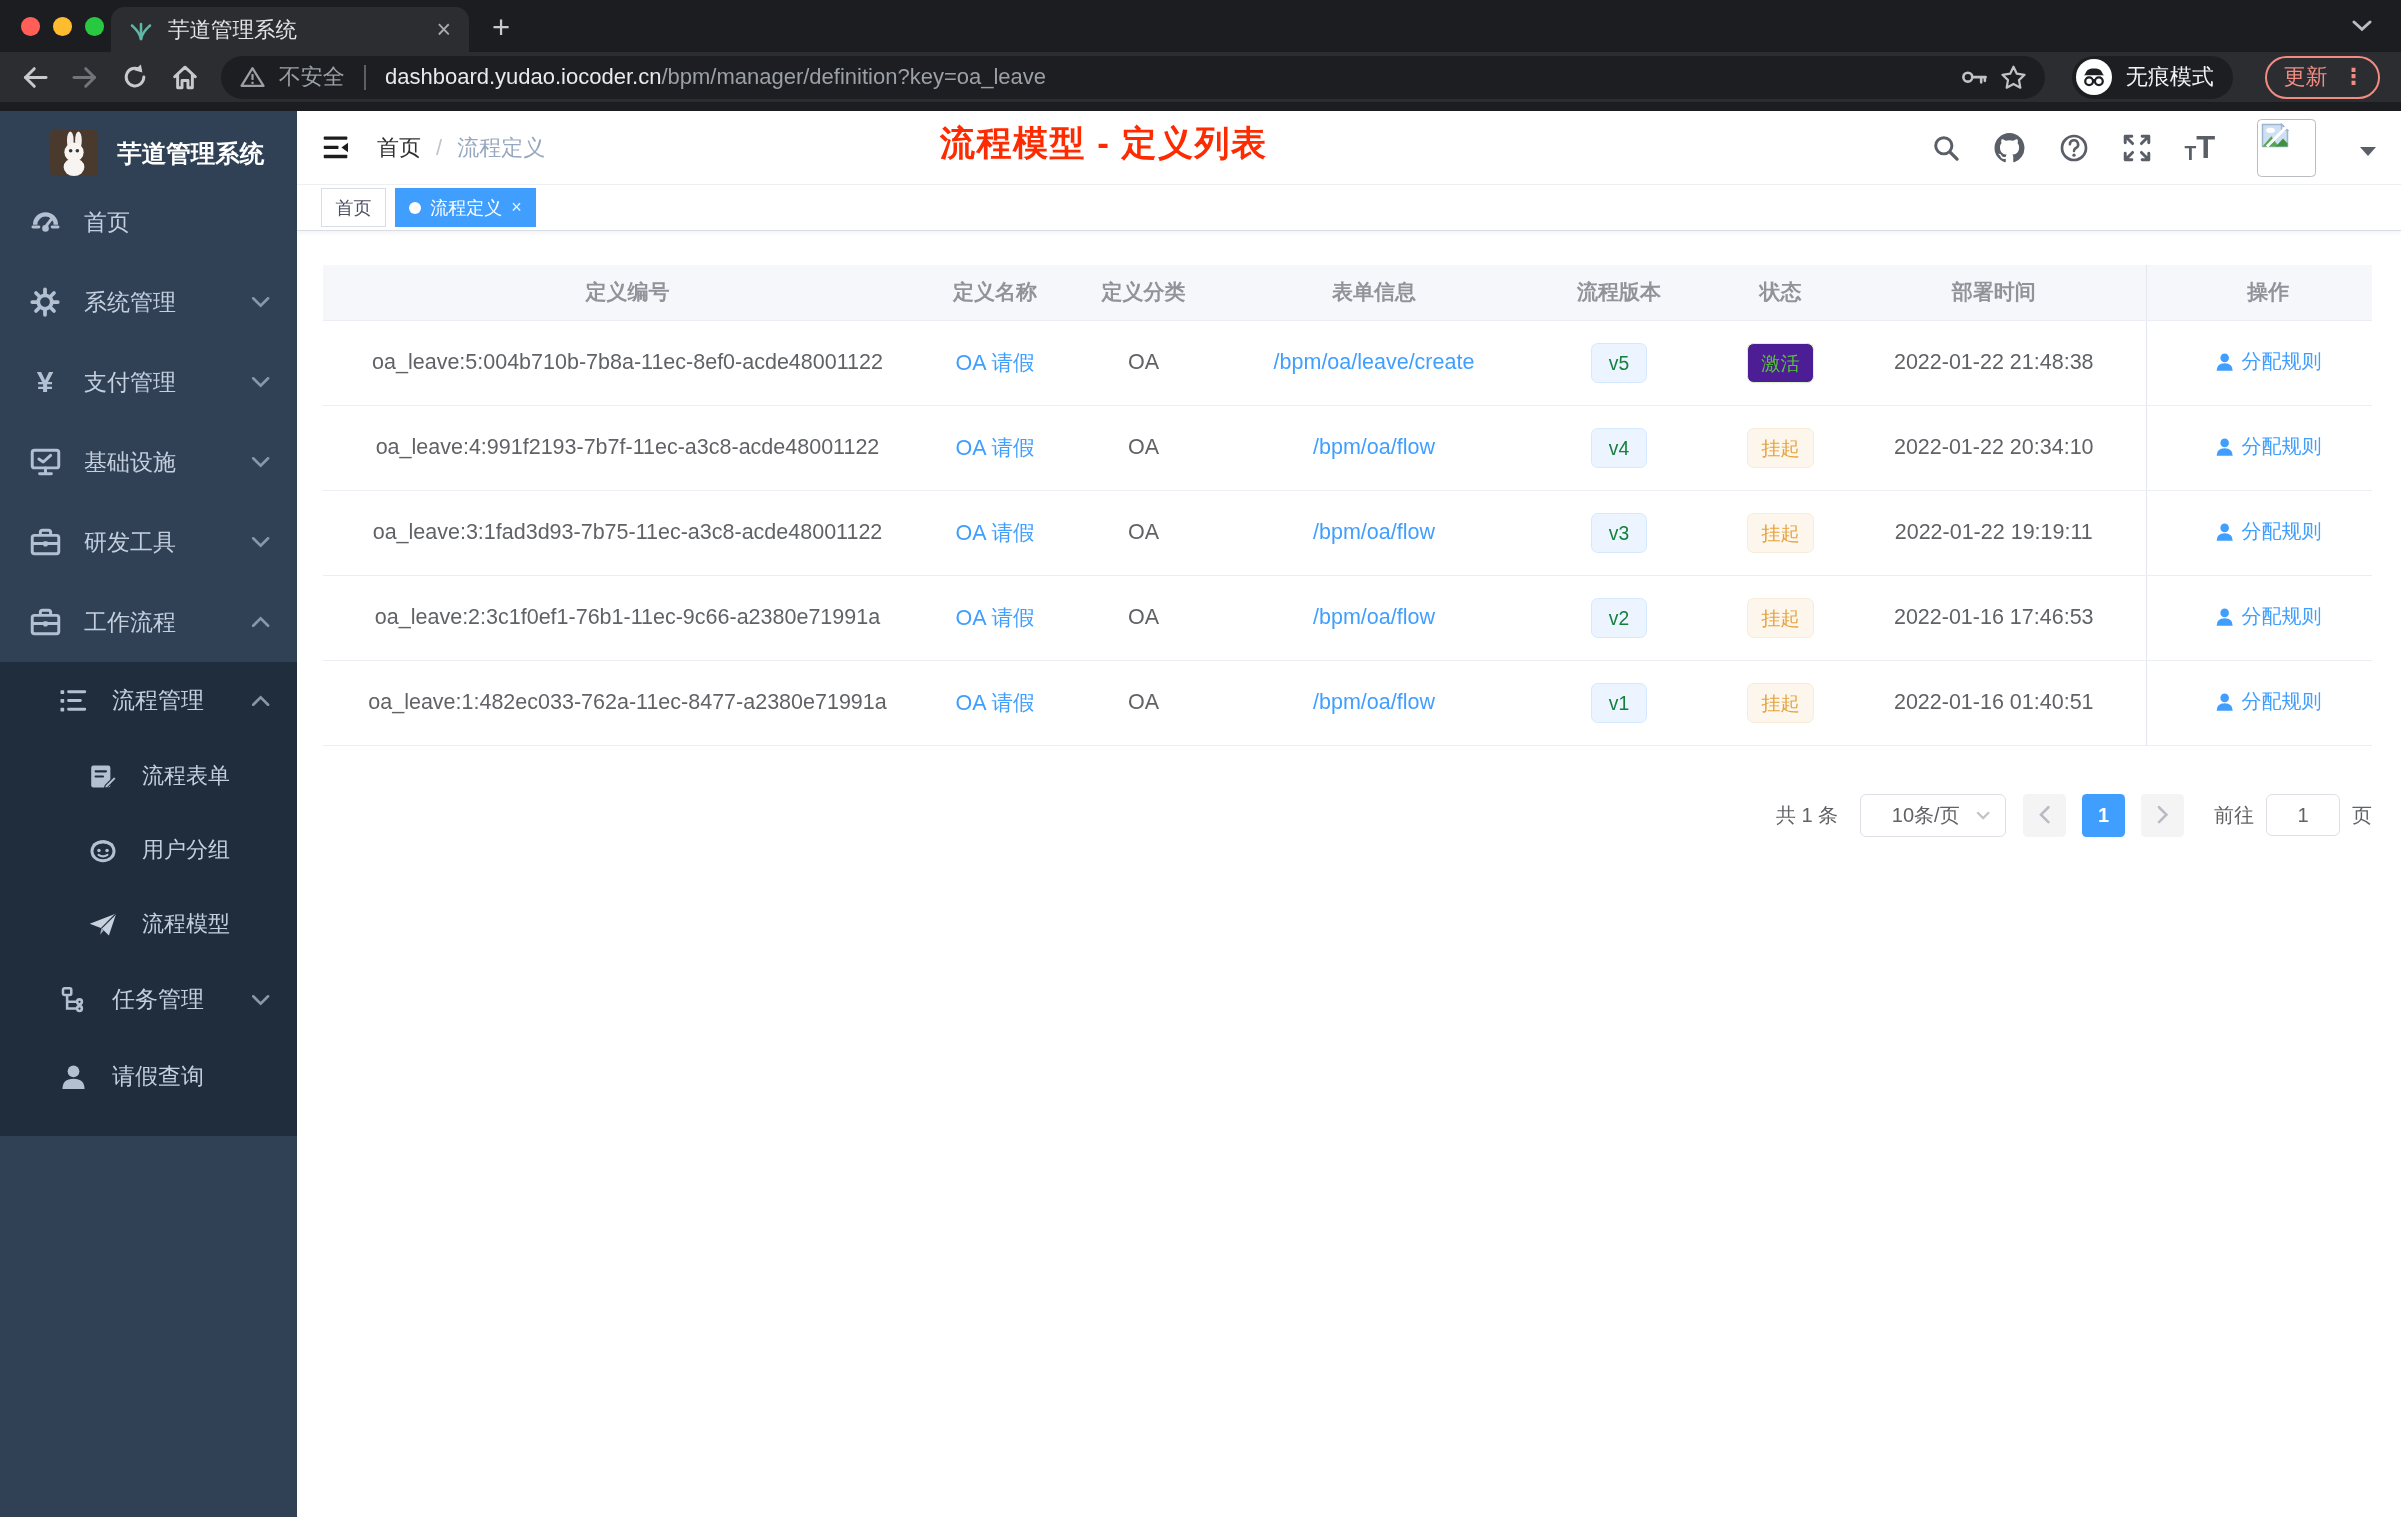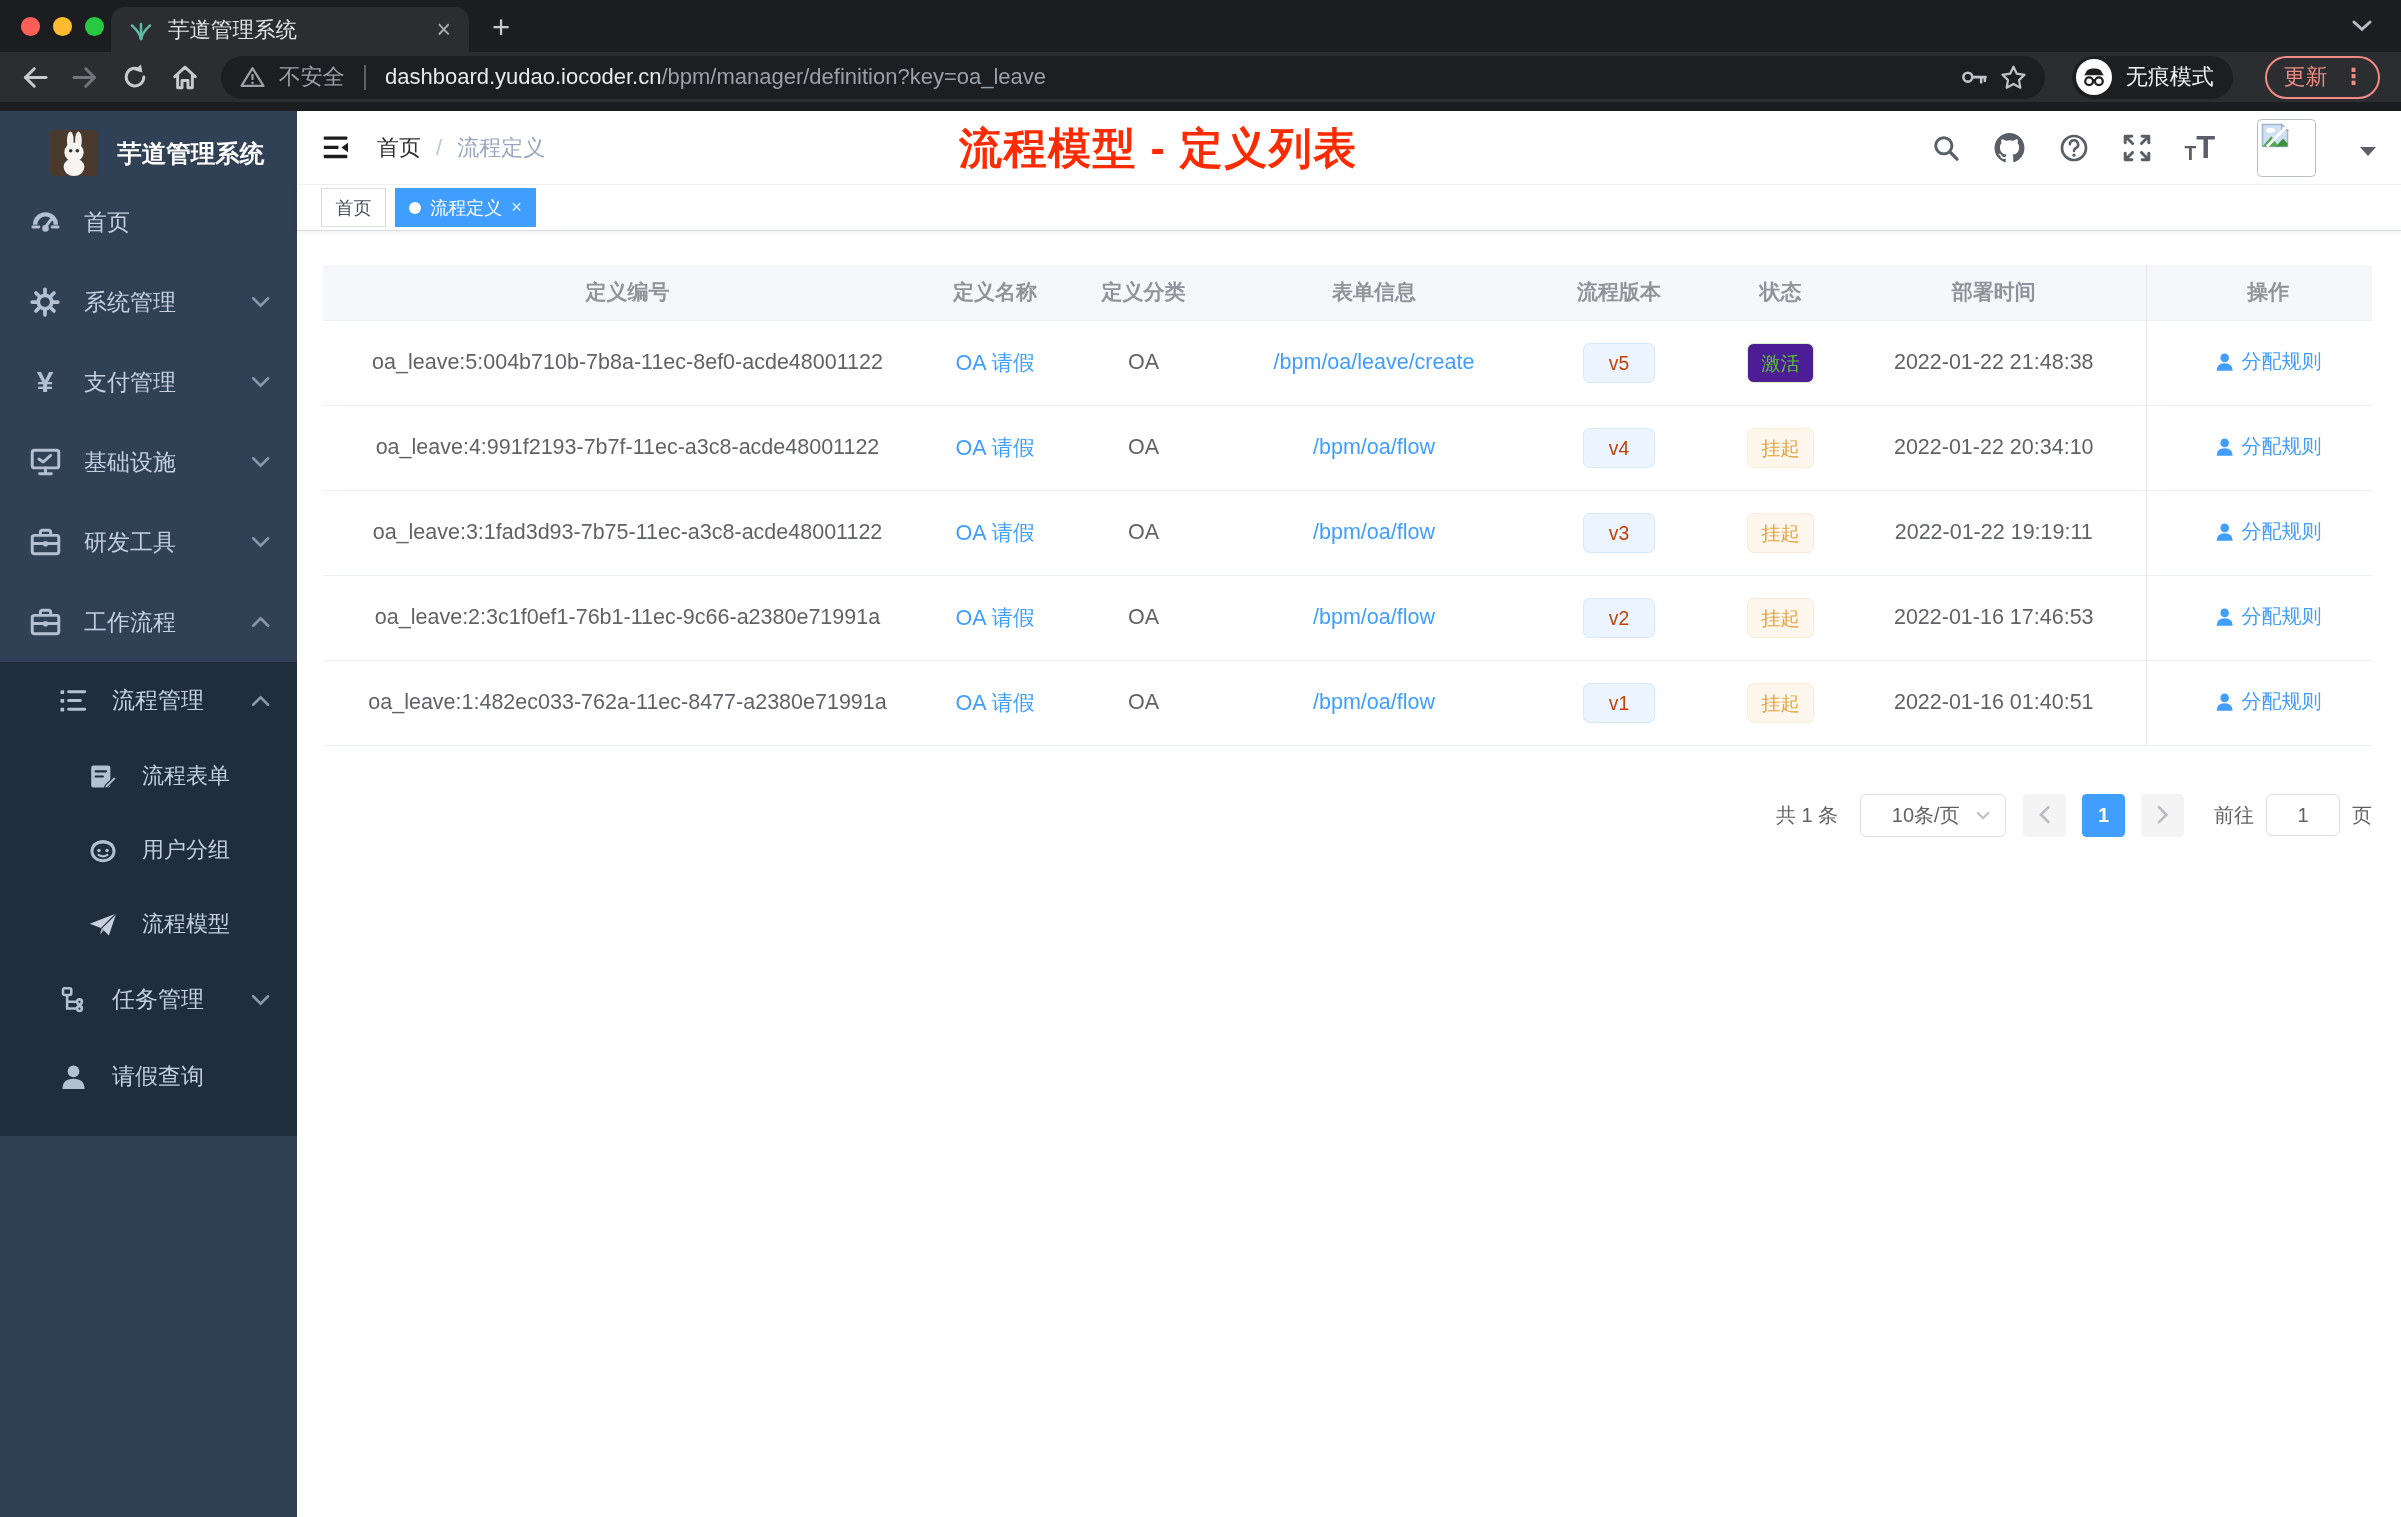--- a/index.html
+++ b/index.html
@@ -57,40 +57,40 @@
   .bc-sep { color:#c0c4cc; margin:0 15px; }
   .bc-current { color:#97a8be; }
   .nav-spacer { flex:1; }
   .nav-icons { display:flex; align-items:center; gap:34px; }
   .fontsize-icon { color:#5a5e66; font-weight:700; display:flex; align-items:flex-end; line-height:1; }
   .fontsize-icon .small-t { font-size:19.3px; } .fontsize-icon .big-t { font-size:31px; }
   .avatar-box { width:59px; height:58px; border:1.5px solid #b9bcc0; border-radius:4.5px; background:#fff; margin-left:7.4px; padding:3.7px; }
   .caret-down { width:0; height:0; border-left:8.2px solid transparent; border-right:8.2px solid transparent;
                 border-top:9.7px solid #5a5e66; margin-left:10.4px; margin-top:7.4px; }
 
-  .annotation { position:absolute; left:662px; top:9px; font-size:43px; font-weight:600; color:#ff2b00;
+  .annotation { position:absolute; left:643px; top:9px; font-size:35px; font-weight:600; color:#ff2b00;
                 letter-spacing:1.5px; white-space:nowrap; z-index:5; }
 
   .tagsbar { height:46px; display:flex; align-items:center; padding:0 24px; gap:9px;
              border-bottom:0.7px solid #d8dce5; box-shadow:0 1.5px 4.5px rgba(0,0,0,.05); }
   .tag { height:39px; padding:0 13.4px; border:0.7px solid #d8dce5; background:#fff; color:#495060; font-size:18px;
          display:flex; align-items:center; gap:9px; cursor:pointer; white-space:nowrap; }
   .tag.active { background:#409eff; border-color:#409eff; color:#fff; }
   .tag .dot { width:12px; height:12px; border-radius:50%; background:#fff; }
   .tag .tag-close { font-size:18px; color:#e8f2ff; }
 
   .content { padding:34px 29px 0 26px; }
   table.def-table { width:2049px; border-collapse:collapse; table-layout:fixed; }
   .def-table th { height:55px; background:#f6f7fa; color:#909399; font-size:21px; font-weight:600;
                   text-align:center; border-bottom:0.7px solid #ebeef5; }
   .def-table td { height:85px; border-bottom:0.7px solid #ebeef5; text-align:center; font-size:21.5px; color:#606266; }
   .def-table th.op-col, .def-table td.op-col { border-left:0.7px solid #e4e8ee;padding-left:18px; }
   a.blue, .blue { color:#409eff; text-decoration:none; }
-  .ver-tag { display:inline-block; min-width:56px; height:40px; line-height:39px; padding:0 25px;
-             background:#ecf5ff; border:0.7px solid #d4e9ff; border-radius:6.7px; color:#c2410c; font-size:19.3px; }
+  .ver-tag { display:inline-block; min-width:56px; height:40px; line-height:39px; padding:0 9px;
+             background:#ecf5ff; border:0.7px solid #d4e9ff; border-radius:6.7px; color:#15803d; font-size:19.3px; }
   .status-tag { display:inline-block; height:40px; line-height:39px; padding:0 13.4px; border-radius:6.7px; font-size:19.3px; }
   .status-success { background:#4c1d95; border:0.7px solid #dbf2cd; color:#54c332; }
   .status-warning { background:#fdf6ec; border:0.7px solid #f8ecd9; color:#e6a23c; }
   .action-link { color:#409eff; font-size:20px; display:inline-flex; align-items:center; gap:7.4px; cursor:pointer; }
 
   .pagination { margin-top:48px; display:flex; justify-content:flex-end; align-items:center; gap:16.3px;
                 font-size:20px; color:#606266; }
   .pg-total { margin-right:6px; }
   .pg-size { width:146px; height:43px; border:0.7px solid #dcdfe6; border-radius:6px; background:#fff;
              display:flex; align-items:center; justify-content:center; gap:15px; color:#606266; cursor:pointer;padding-left:16px; }

